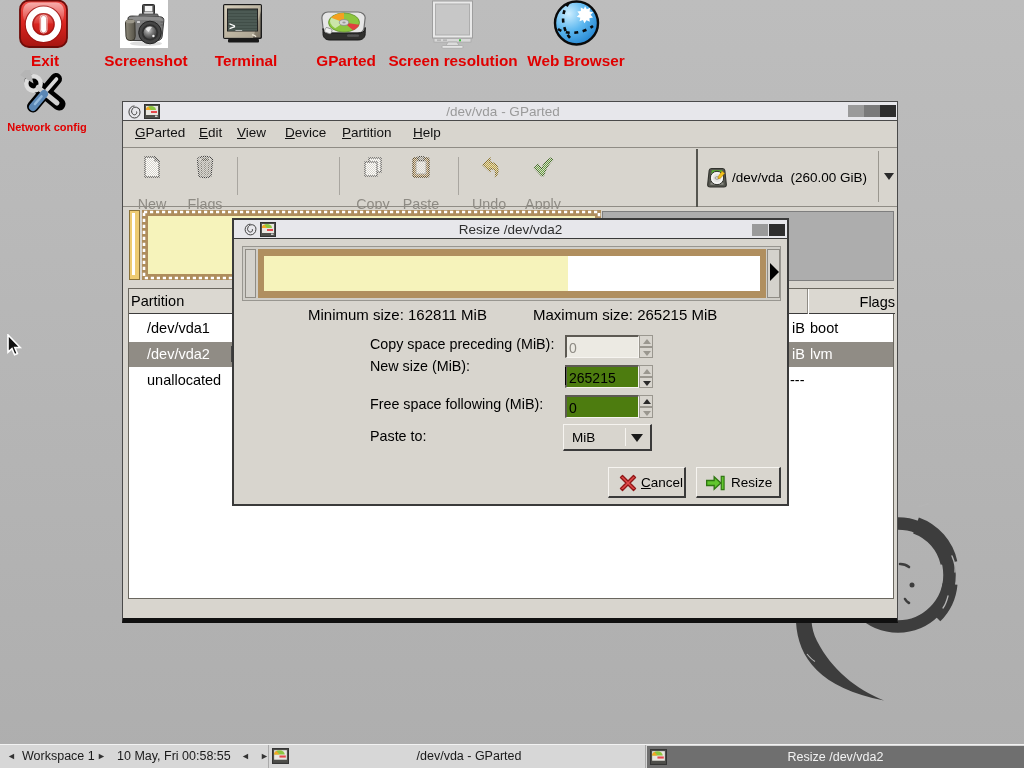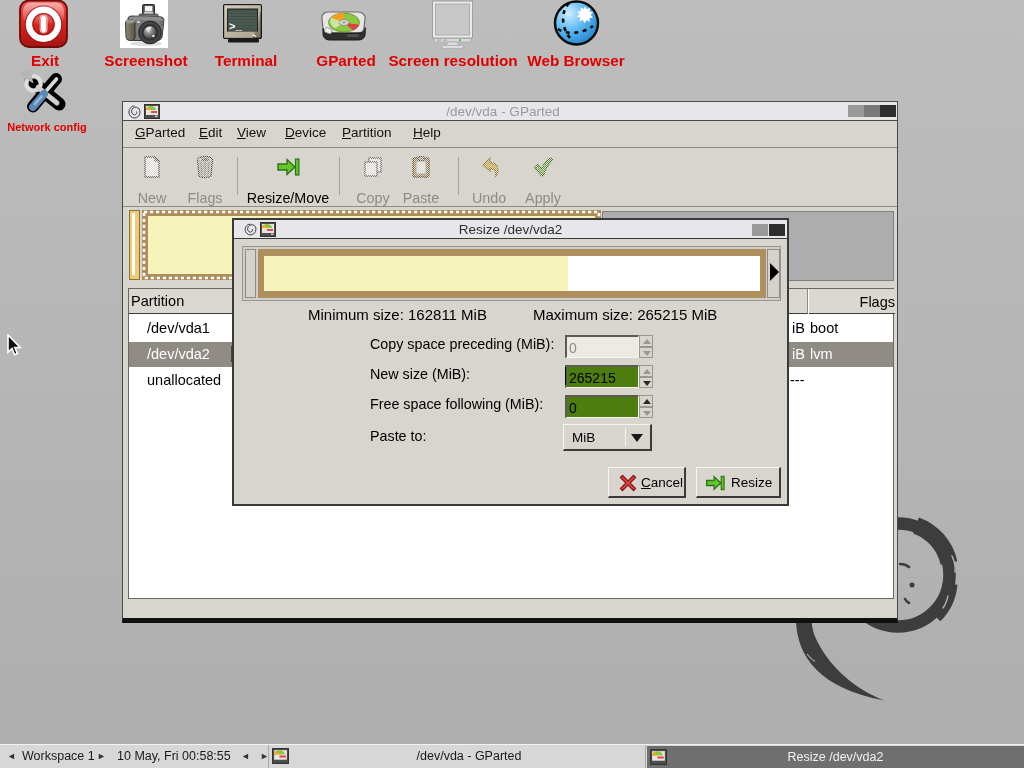--- a/index.html
+++ b/index.html
@@ -8,21 +8,21 @@
 
 #win{position:absolute;left:122px;top:101px;width:776px;height:522px;border:1px solid #4a4a4a;border-bottom:5px solid #101010;background:#d8d5ce}
 #wtitle{position:absolute;left:0;top:0;width:774px;height:19px;background:#e7e7eb;border-bottom:1px solid #4a4a4a}
 #wtitle .ttext{position:absolute;left:0;right:14px;top:2px;text-align:center;font-size:13.5px;color:#9a9a9a}
 .wbtn{position:absolute;top:3px;width:16px;height:12px}
 #wmenu{position:absolute;left:0;top:20px;width:774px;height:26px;background:#d8d5ce;border-bottom:1px solid #8f8c85;font-size:13.5px;color:#111}
 #wmenu span{position:absolute;top:3px}
 #wmenu u{text-decoration:underline}
 #wtool{position:absolute;left:0;top:47px;width:774px;height:58px;background:#d8d5ce;border-bottom:1px solid #8f8c85}
 .titem{position:absolute;top:6px;text-align:center}
-.titem .tlab{font-size:14.3px;color:#8e8b84;margin-top:7px}
+.titem .tlab{font-size:14.3px;color:#8e8b84;margin-top:13px}
 .titem.en .tlab{color:#000}
 .tsep{position:absolute;top:8px;width:1px;height:38px;background:#a9a6a0}
 #combo{position:absolute;right:0;top:0;width:201px;height:58px;border-left:2px solid #55554f}
 
 #diskv{position:absolute;left:5px;top:107px;width:766px;height:73px;background:#d8d5ce}
 
 #ptable{position:absolute;left:5px;top:186px;width:766px;height:311px;background:#fff;border:1px solid #6a675f}
 .th{position:absolute;top:0;height:25px;background:#dbd8d1;border-bottom:1px solid #3c3c3c;font-size:14.5px;color:#000}
 .prow{position:absolute;left:0;width:764px;height:25px;font-size:14.5px}
 
@@ -267,27 +267,20 @@
             <line x1="8" y1="7" x2="9" y2="20"></line>
             <line x1="12" y1="7" x2="12" y2="20.5"></line>
             <line x1="16" y1="7" x2="15" y2="20"></line>
           </g>
         <rect width="24" height="24" fill="url(#dith)"></rect>
       </svg>
       <div class="tlab">Flags</div>
     </div>
     <div class="tsep" style="left:114px"></div>
 
-    <div class="titem en" style="left:120px;width:90px">
-      <svg width="24" height="24" viewBox="0 0 24 24">
-        <path d="M2 9 h9 V4.5 L19 12 l-8 7.5 V15 H2 z" fill="#62c62e" stroke="#2e7512" stroke-width="1.4"></path>
-        <rect x="19.5" y="4" width="3.4" height="16" fill="#62c62e" stroke="#2e7512" stroke-width="1.2"></rect>
-      </svg>
-      <div class="tlab">Resize/Move</div>
-    </div>
     <div class="tsep" style="left:216px"></div>
 
     <div class="titem" style="left:228px;width:44px">
       <svg width="24" height="24" viewBox="0 0 24 24">
         <rect x="8" y="3" width="12" height="14" fill="#fdfdfb" stroke="#555" stroke-width="1.3"></rect>
         <rect x="4" y="7" width="12" height="14" fill="#fdfdfb" stroke="#555" stroke-width="1.3"></rect>
         <rect width="24" height="24" fill="url(#dith)"></rect>
       </svg>
       <div class="tlab">Copy</div>
     </div>
@@ -312,20 +305,34 @@
     </div>
 
     <div class="titem" style="left:396px;width:48px">
       <svg width="24" height="24" viewBox="0 0 24 24">
         <path d="M3.5 13 L7 9.5 L10.5 14 C12.5 9 15.5 5.5 20 3 L21.5 5 C17.5 8.5 14.5 13.5 12.5 20.5 L10.5 20.5 z" fill="#6aaa40" stroke="#3e6a22" stroke-width="1.3"></path>
         <rect width="24" height="24" fill="url(#dith)"></rect>
       </svg>
       <div class="tlab">Apply</div>
     </div>
 
+    <div id="combo">
+      <svg width="22" height="24" viewBox="0 0 22 24" style="position:absolute;left:8px;top:17px">
+        <path d="M5.5 2.5 L16.5 2.5 Q18.6 2.5 18.8 4.5 L20.3 18.5 Q20.5 21 17.8 21 L4.2 21 Q1.5 21 1.7 18.5 L3.2 4.5 Q3.4 2.5 5.5 2.5 z" fill="#55564f" stroke="#32332e" stroke-width="1.2"></path>
+        <path d="M5.8 4.2 h10.4 l.5 4.6 H5.3 z" fill="#58b531" rx="1"></path>
+        <path d="M4.6 16.5 h12.8 l.2 2.2 H4.4 z" fill="#8f9088"></path>
+        <circle cx="11" cy="12" r="6.7" fill="#f3f3f1" stroke="#2e2f2a" stroke-width="1"></circle>
+        <circle cx="11" cy="12" r="4.2" fill="#e4e4e2"></circle>
+        <ellipse cx="11" cy="12" rx="2" ry="1.3" fill="none" stroke="#8a8a88" stroke-width=".8"></ellipse>
+        <path d="M12.2 10.8 L16 5.2 L18.6 7.2 L14.4 12.2 L12 12.6 z" fill="#f2c21e" stroke="#b8860b" stroke-width=".7"></path>
+      </svg>
+      <div style="position:absolute;left:34px;top:21px;font-size:13.5px;color:#000">/dev/vda&nbsp;&nbsp;(260.00 GiB)</div>
+      <div style="position:absolute;left:180px;top:2px;width:1px;height:51px;background:#9a978f"></div>
+      <div style="position:absolute;left:186px;top:24px;width:0;height:0;border:5px solid transparent;border-top:7px solid #2a2a2a"></div>
+    </div>
   </div>
   <div id="diskv">
 
     <div style="position:absolute;left:1px;top:1px;width:11px;height:70px;background:#eecb72;border:1px solid #8a7238">
       <div style="position:absolute;left:2px;top:2px;width:3px;height:62px;background:#fff"></div>
     </div>
 
     <div style="position:absolute;left:14px;top:1px;width:459px;height:70px;background:#ae8d5c">
       <svg width="459" height="70" style="position:absolute;left:0;top:0">
           <rect x="2" y="2" width="455" height="66" fill="none" stroke="#fff" stroke-width="2.6" stroke-dasharray="3.2 2.8"></rect>
@@ -397,21 +404,21 @@
     <div class="spin">
       <div style="position:absolute;left:0;top:0;width:14px;height:12px;background:#d8d5ce;border:1px solid #9a978f">
           <div style="position:absolute;left:3px;top:3px;border:4px solid transparent;border-bottom:5px solid #9a978f;border-top:0;width:0"></div>
         </div>
       <div style="position:absolute;left:0;top:12px;width:14px;height:11px;background:#d8d5ce;border:1px solid #9a978f">
           <div style="position:absolute;left:3px;top:3px;border:4px solid transparent;border-top:5px solid #9a978f;border-bottom:0;width:0"></div>
         </div>
     </div>
   </div>
 
-  <div class="dlab" style="top:146px">New size (MiB):</div>
+  <div class="dlab" style="top:138px">New size (MiB):</div>
   <div class="dfield" style="top:145px">
     <div class="entry">265215</div>
     <div style="position:absolute;left:0px;top:2px;width:1px;height:18px;background:#000"></div>
     <div class="spin">
       <div style="position:absolute;left:0;top:0;width:14px;height:12px;background:#d8d5ce;border:1px solid #9a978f">
           <div style="position:absolute;left:3px;top:3px;border:4px solid transparent;border-bottom:5px solid #9a978f;border-top:0;width:0"></div>
         </div>
       <div style="position:absolute;left:0;top:12px;width:14px;height:11px;background:#d8d5ce;border:1px solid #9a978f">
           <div style="position:absolute;left:3px;top:3px;border:4px solid transparent;border-top:5px solid #2a2a2a;border-bottom:0;width:0"></div>
         </div>

